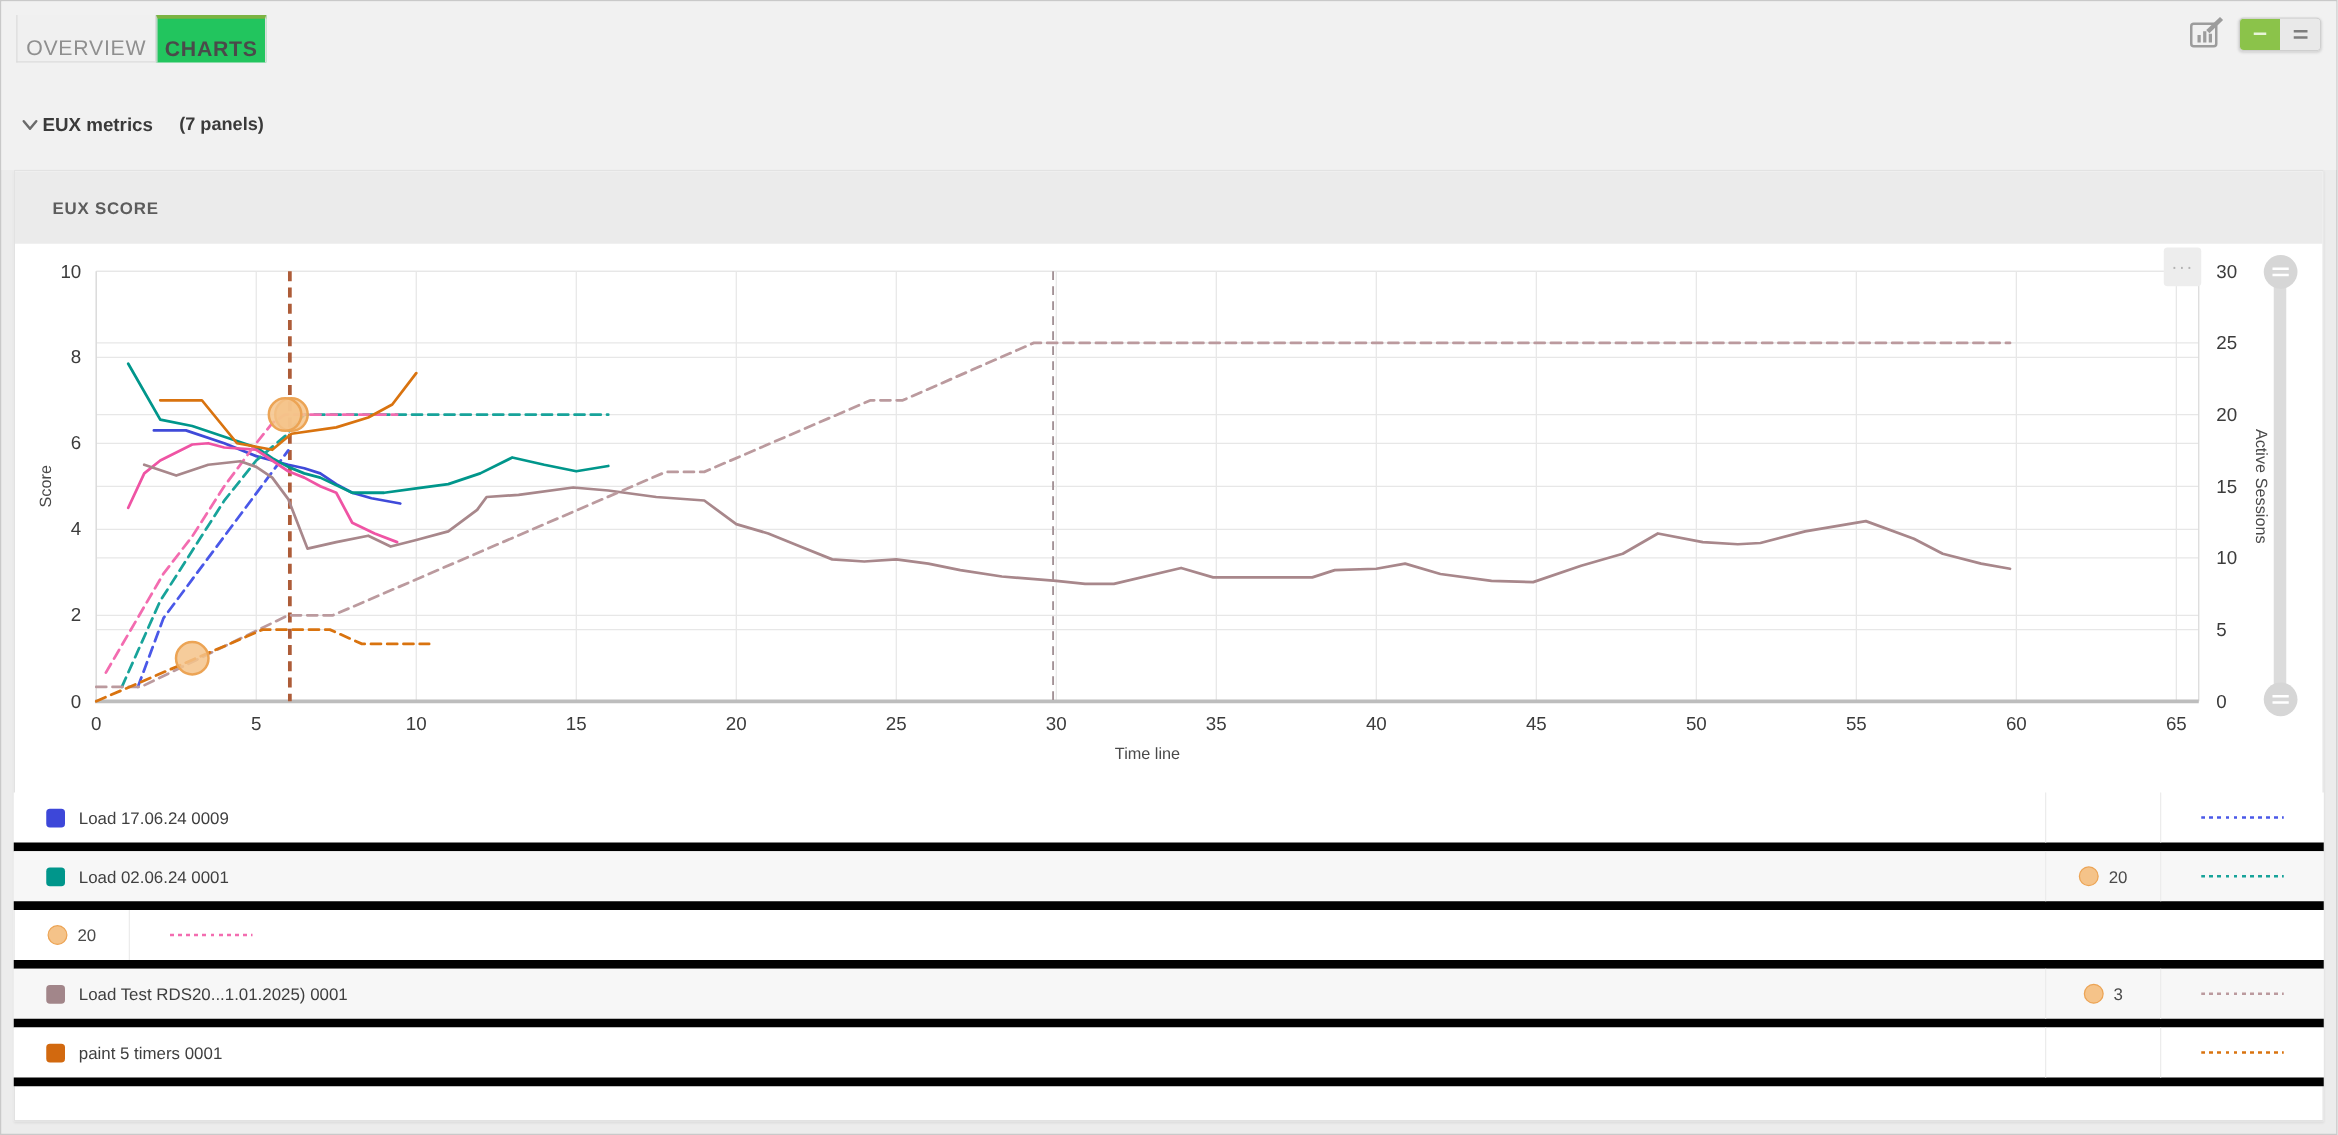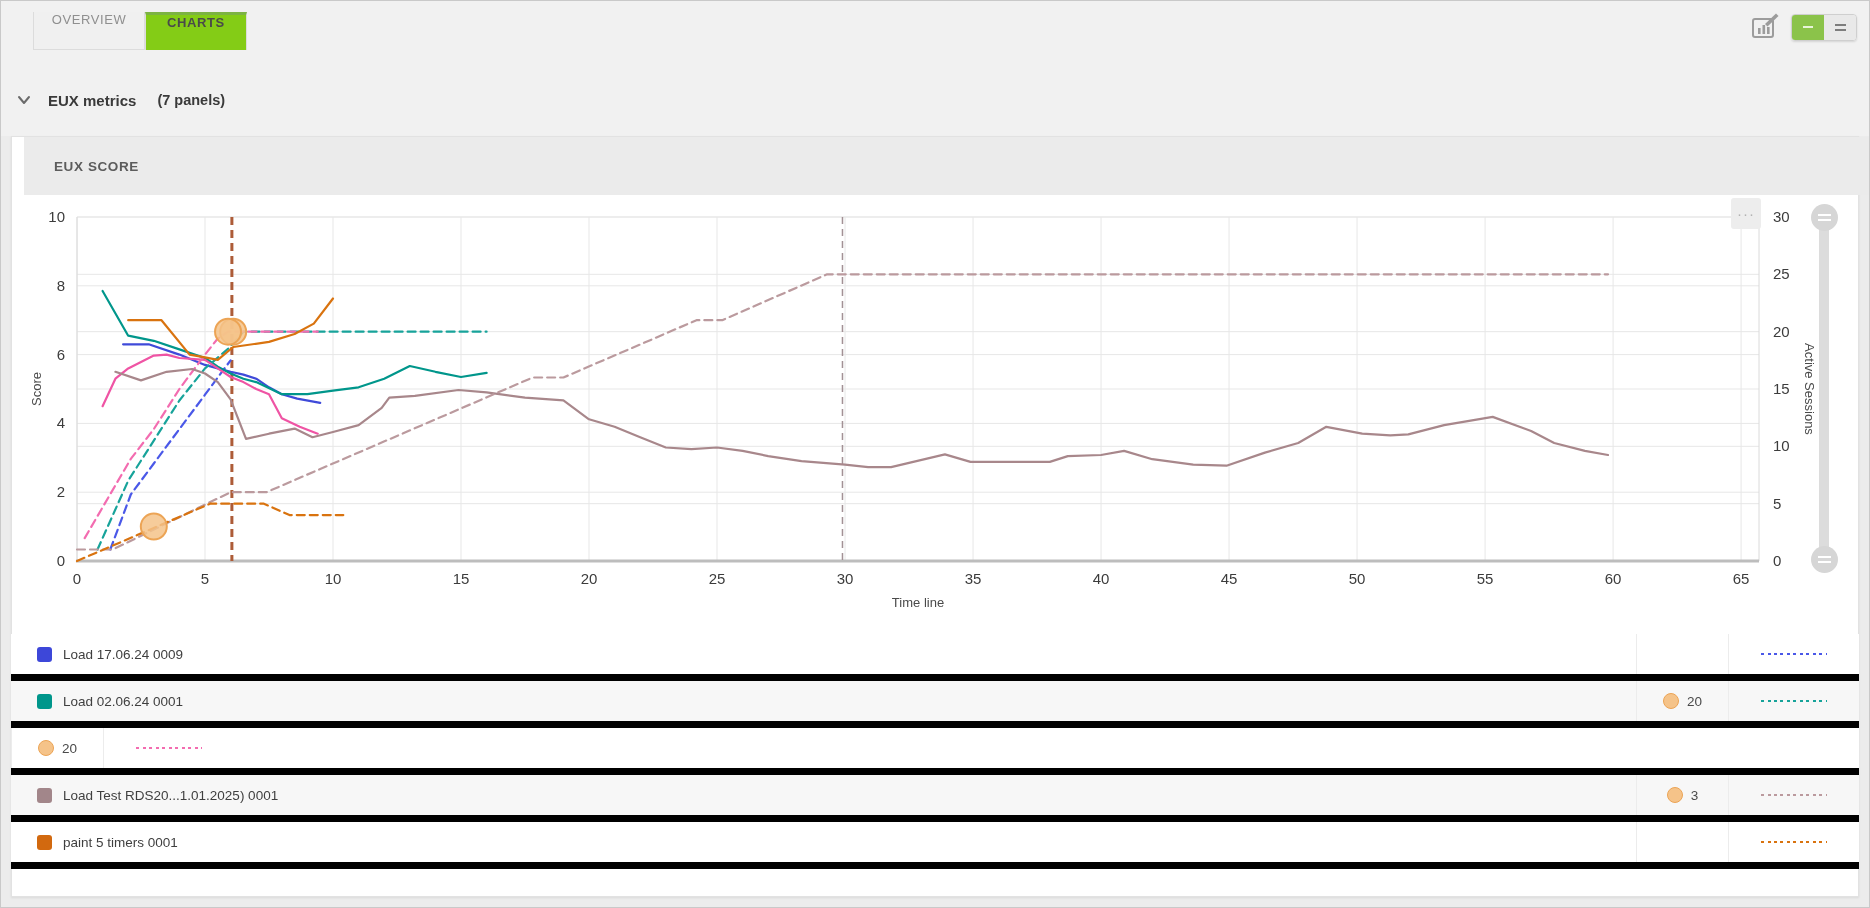--- a/index.html
+++ b/index.html
@@ -7,53 +7,53 @@
   body {
     font-family:"Liberation Sans","DejaVu Sans",sans-serif;
     background:#ececec;
     position:relative;
     border:1px solid #c9c9c9;
     overflow:hidden;
   }
   
   .header-zone { position:absolute; left:0; top:0; width:1870px; height:135px; background:#f1f1f1; }
   .tab {
-    position:absolute; top:11px; height:38px; display:flex; align-items:flex-start; justify-content:center;
-    font-size:13px; letter-spacing:.6px; cursor:pointer;margin-left:20px;
+    position:absolute; top:11px; height:38px; display:flex; align-items:flex-end; justify-content:center;
+    font-size:17px; letter-spacing:.6px; cursor:pointer;
   }
   .tab-overview {
     left:12px; width:112px; color:#8f8f8f; background:#f0f0f0;
     border:1px solid #dcdcdc; border-top:none;
   }
   .tab-charts {
-    left:124px; width:102px; color:#4a4a4a; font-weight:bold; background:#84cc16;
+    left:124px; width:88px; color:#4a4a4a; font-weight:bold; background:#22c55e;
     border-left:1px solid #dcdcdc; border-right:1px solid #dcdcdc; border-top:3px solid #7cb342;
   }
   .topbar-right { position:absolute; right:14px; top:10px; display:flex; align-items:center; gap:10px; }
   .icon-chart-edit { width:32px; height:32px; cursor:pointer; }
   .layout-toggle {
     display:flex; border:1px solid #cfcfcf; border-radius:4px; overflow:hidden;
     box-shadow:0 1px 2px rgba(0,0,0,.12);
   }
   .layout-btn { width:32px; height:25px; display:flex; align-items:center; justify-content:center; cursor:pointer; }
   .layout-btn.active { background:#8bc34a; }
   .layout-btn.inactive { background:#e9e9e9; }
   .glyph-minus { width:10px; height:2px; background:#e8f4d8; }
   .glyph-equals { width:11px; height:7px; border-top:2px solid #7d7d7d; border-bottom:2px solid #7d7d7d; }
   .section-row { position:absolute; left:0; top:82px; width:100%; height:34px; display:flex; align-items:center; }
   .chevron { margin-left:13px; cursor:pointer; width:20px; height:20px; }
-  .section-title { margin-left:14px; font-size:15px; font-weight:bold; color:#3a3a3a; }
+  .section-title { font-size:15px; font-weight:bold; color:#3a3a3a; }
   .section-count { margin-left:21px; font-size:14.5px; font-weight:bold; color:#3a3a3a; }
   
   .panel {
     position:absolute; left:10px; top:135px; width:1848px; height:761px;
     background:#ffffff; border:1px solid #e2e2e2; box-shadow:0 1px 2px rgba(0,0,0,.08);
   }
   .panel-header {
-    position:absolute; left:12px; top:0; width:100%; height:58px; background:#ebebeb;
+    position:absolute; left:0; top:0; width:100%; height:58px; background:#ebebeb;
     display:flex; align-items:center;
   }
   .panel-title { margin-left:30px; font-size:13.5px; font-weight:bold; letter-spacing:.6px; color:#5c5c5c; }
   
   #chart-svg { position:absolute; left:0; top:193px; width:1870px; height:437px; }
   .chart-menu {
     position:absolute; left:1730px; top:197px; width:30px; height:31px; background:#ededed;
     border-radius:3px; display:flex; align-items:center; justify-content:center;
     color:#b2b2b2; font-size:15px; letter-spacing:1px; cursor:pointer; z-index:5;
   }

